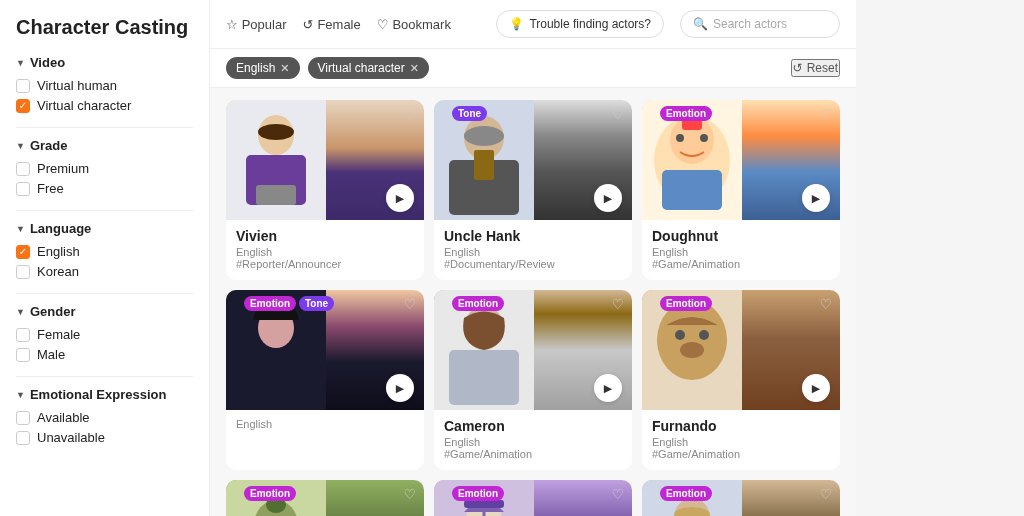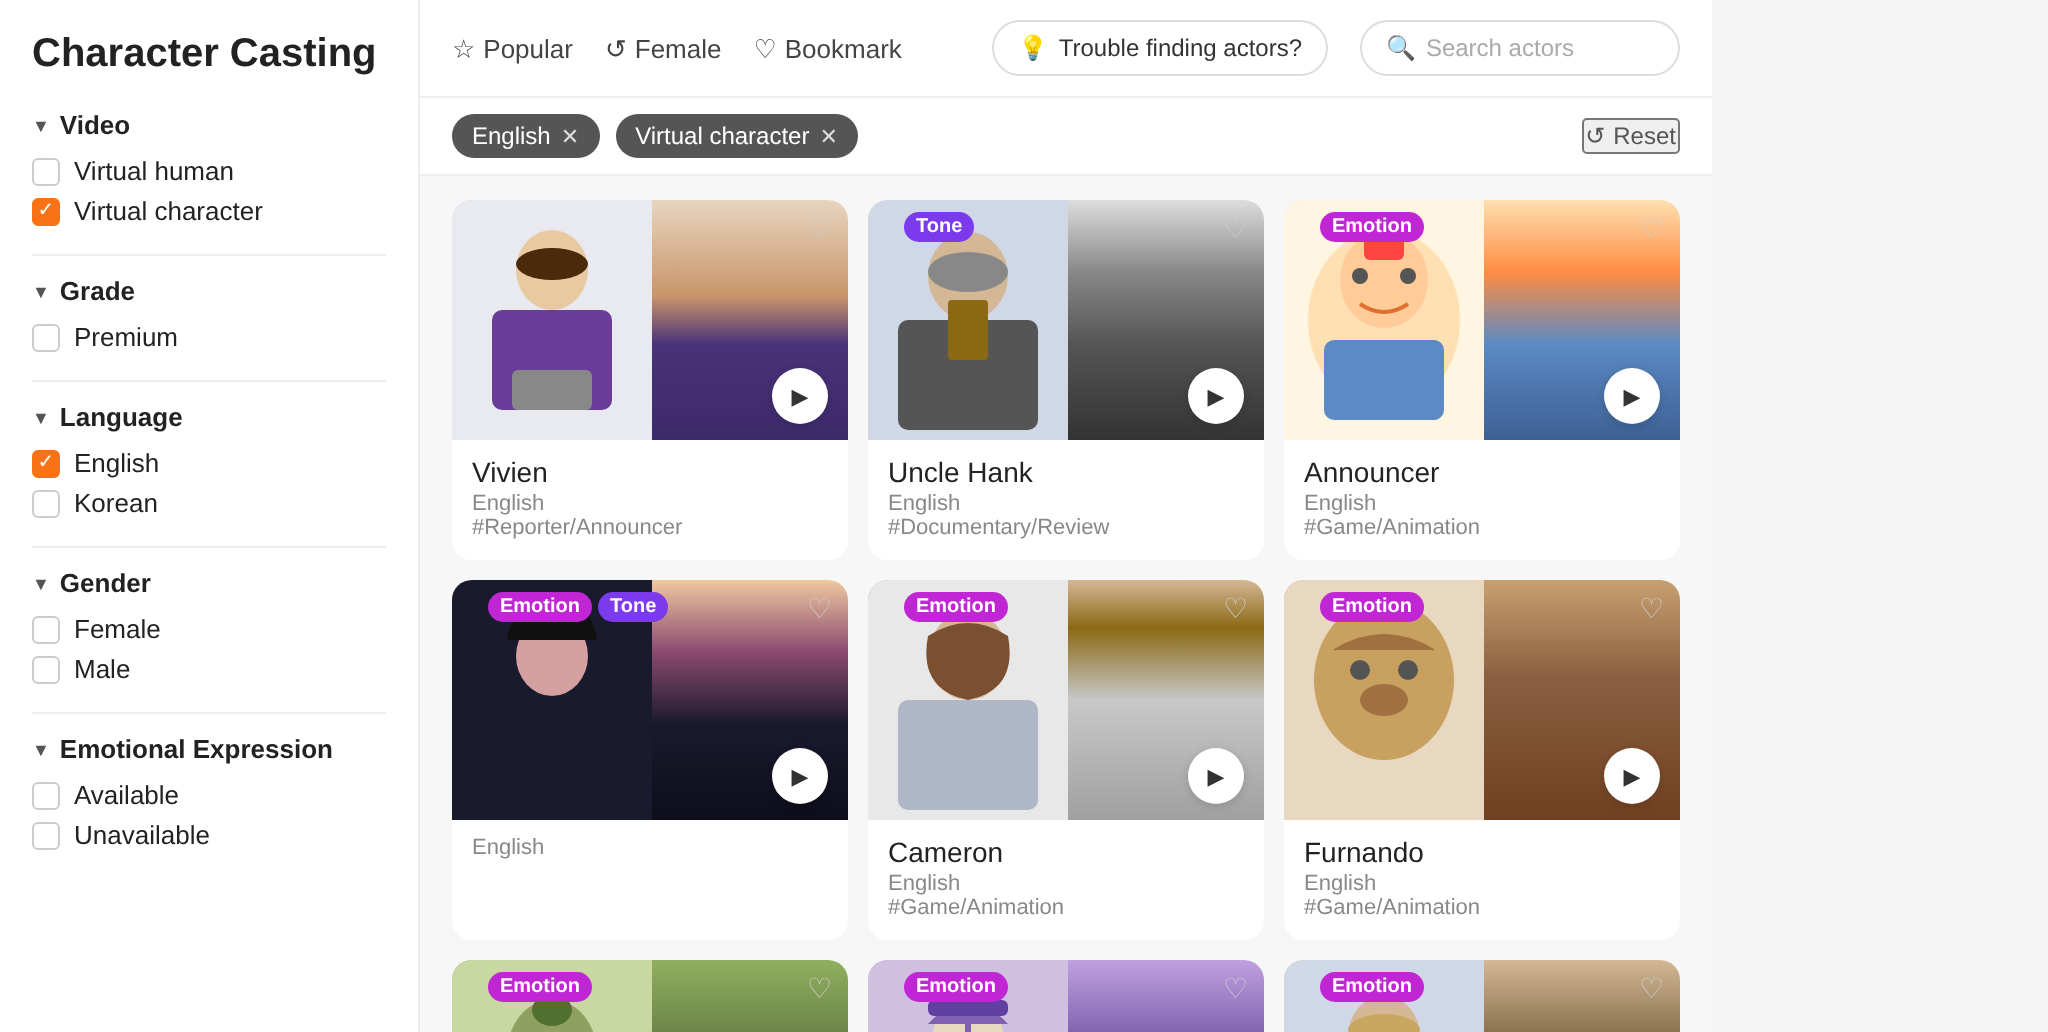--- a/index.html
+++ b/index.html
@@ -41,21 +41,21 @@
     
     .card { background: #fff; border-radius: 10px; overflow: hidden; position: relative; display: flex; flex-direction: column; }
     .card-image-area { position: relative; height: 120px; background: #f0f0f0; display: flex; align-items: flex-end; justify-content: flex-start; overflow: hidden; }
     .badge { position: absolute; top: 6px; left: 18px; display: flex; gap: 3px; }
     .badge-item { padding: 2px 6px; border-radius: 10px; font-size: 10px; font-weight: 600; color: #fff; }
     .badge-emotion { background: #c026d3; }
     .badge-tone { background: #7c3aed; }
     .play-btn { position: absolute; bottom: 8px; right: 10px; width: 28px; height: 28px; background: #fff; border-radius: 50%; display: flex; align-items: center; justify-content: center; box-shadow: 0 1px 4px rgba(0,0,0,0.15); cursor: pointer; font-size: 11px; color: #333; }
     .heart-btn { position: absolute; top: 6px; right: 8px; cursor: pointer; color: #ccc; font-size: 14px; }
     .card-info { padding: 8px 10px 10px; }
-    .card-name { font-weight: 400; font-size: 14px; margin-bottom: 2px; }
+    .card-name { font-weight: 700; font-size: 14px; margin-bottom: 2px; }
     .card-lang { font-size: 11px; color: #888; }
     .card-tag { font-size: 11px; color: #888; }
 
     
     .char-vivien { background: linear-gradient(180deg, #e8d5c0 0%, #c9956a 40%, #4a3278 60%, #3d2a6a 100%); }
     .char-uncle { background: linear-gradient(180deg, #ddd 0%, #888 30%, #555 60%, #333 100%); }
     .char-doughnut { background: linear-gradient(180deg, #ffe0b2 0%, #ff8c42 30%, #5b8ac4 60%, #3d6094 100%); }
     .char-vanessa { background: linear-gradient(180deg, #f0c8a0 0%, #8b4a6e 30%, #1a1a2e 60%, #0d0d1a 100%); }
     .char-cameron { background: linear-gradient(180deg, #d4b896 0%, #8b6914 20%, #c8c8c8 50%, #a0a0a0 100%); }
     .char-furnando { background: linear-gradient(180deg, #c8a070 0%, #8b6040 40%, #704020 100%); }
@@ -94,20 +94,24 @@
     <hr class="divider">
 
     <div class="filter-section">
       <div class="filter-section-header">
         <span class="triangle-icon">▼</span>
         <span>Grade</span>
       </div>
       <div class="filter-option">
         <div class="checkbox"></div>
         <span>Premium</span>
+      </div>
+      <div class="filter-option">
+        <div class="checkbox"></div>
+        <span>Free</span>
       </div>
     </div>
 
     <hr class="divider">
 
     <div class="filter-section">
       <div class="filter-section-header">
         <span class="triangle-icon">▼</span>
         <span>Language</span>
       </div>
@@ -252,21 +256,21 @@
       <rect x="20" y="70" width="60" height="40" rx="5" fill="#5b8ac4"></rect>
       <rect x="40" y="15" width="20" height="15" rx="3" fill="#ff4444"></rect>
     </svg>
       <div class="badge">
                 <span class="badge-item badge-emotion">Emotion</span>
               </div>
       <span class="heart-btn">♡</span>
       <div class="play-btn">▶</div>
     </div>
     <div class="card-info">
-      <div class="card-name">Announcer</div>
+      <div class="card-name">Doughnut</div>
       <div class="card-lang">English</div>
       <div class="card-tag">#Game/Animation</div>
     </div>
   </div>
           <div class="card">
     <div class="card-image-area char-vanessa">
       <svg viewBox="0 0 100 120" width="100" height="120" xmlns="http://www.w3.org/2000/svg">
       <rect width="100" height="120" fill="#1a1a2e"></rect>
       <ellipse cx="50" cy="38" rx="18" ry="20" fill="#d4a0a0"></ellipse>
       <rect x="18" y="58" width="64" height="55" rx="5" fill="#1a1a2e"></rect>

